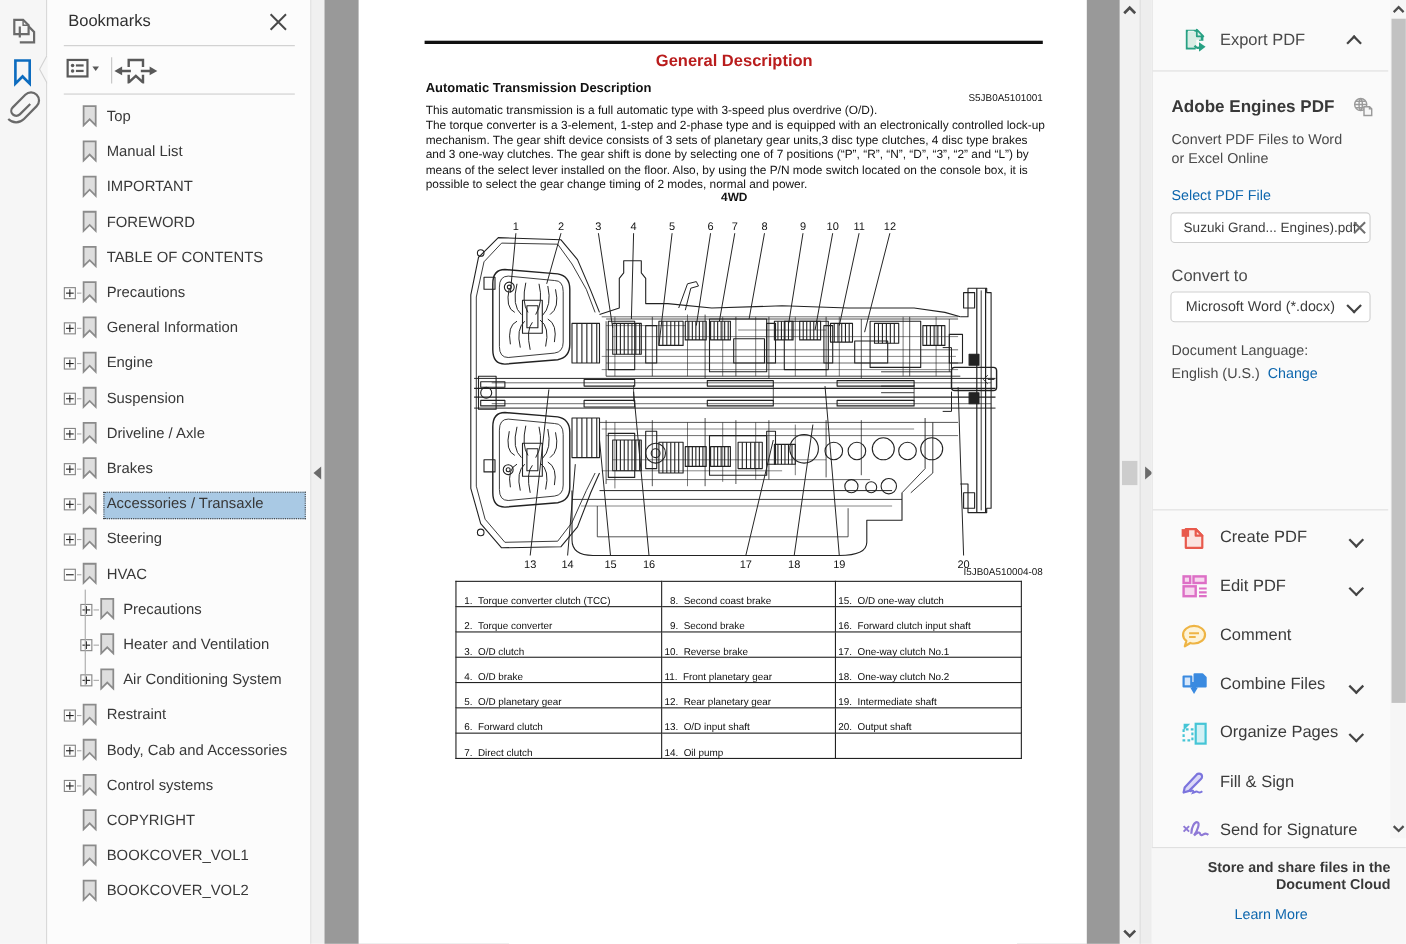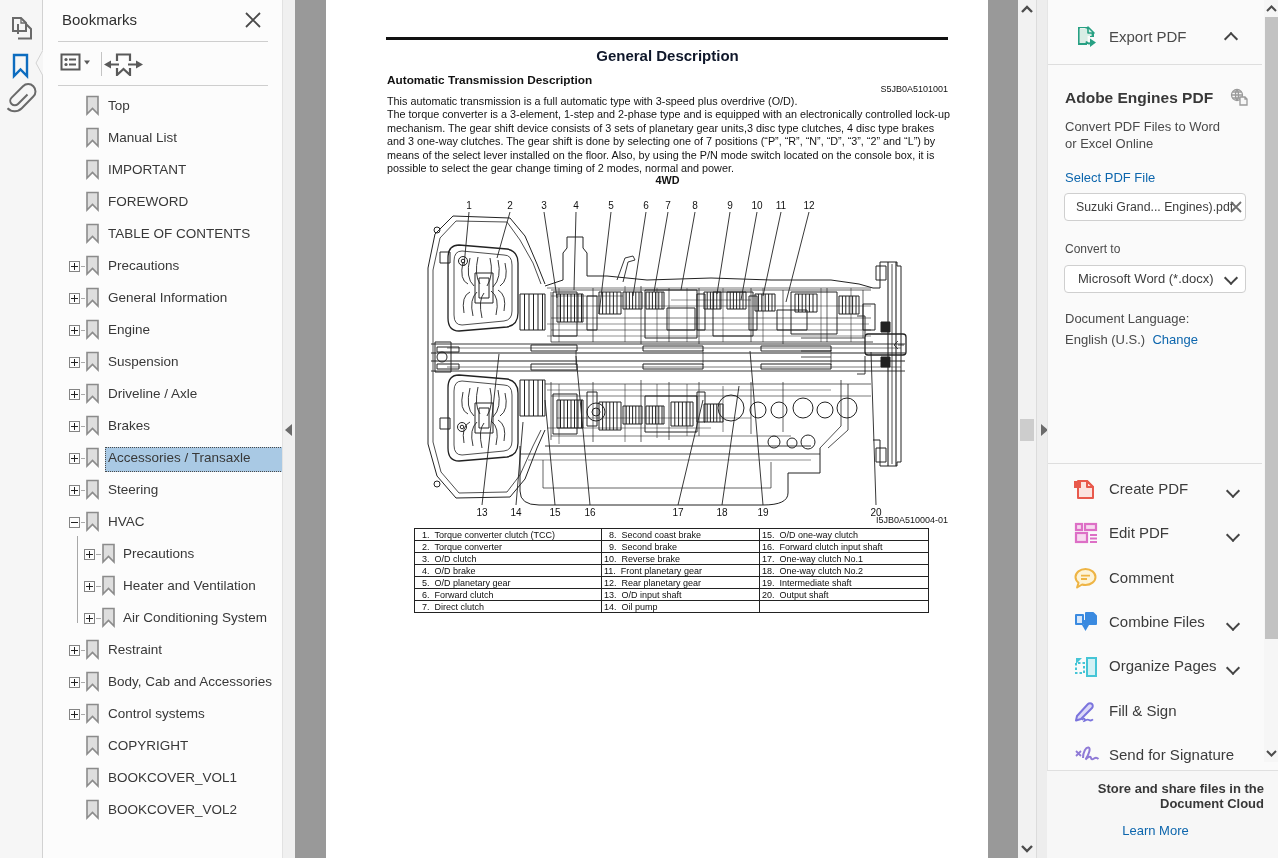--- a/index.html
+++ b/index.html
@@ -7,34 +7,34 @@
 #app { position:absolute; top:0; left:0; width:1278px; height:858px; }
 .abs { position:absolute; }
 
 
 #iconstrip { left:0; top:0; width:43px; height:858px; background:#f6f6f6; border-right:1px solid #d2d2d2; }
 
 
 #bmpanel { left:43px; top:0; width:239px; height:858px; background:#fcfcfc; }
 #bmtitle { left:62px; top:11px; font-size:15px; color:#2f2f2f; }
 .sep { background:#cecece; height:1px; }
-.bmrow { position:absolute; height:32px; left:13px; width:239px;text-decoration:underline; }
+.bmrow { position:absolute; height:32px; left:2px; width:239px;text-decoration:underline; }
 .bmrow .lbl { position:absolute; top:8px; font-size:13.5px; color:#383838; white-space:nowrap; }
 .expbox { position:absolute; width:11px; height:11px; border:1px solid #848484; background:#fdfdfd; top:11px; }
 .expbox:before { content:""; position:absolute; left:1px; right:1px; top:4px; height:1px; background:#222; }
 .expbox.plus:after { content:""; position:absolute; top:1px; bottom:1px; left:4px; width:1px; background:#222; }
 .hstub { position:absolute; height:1px; background:#a8a8a8; top:16px; }
 
 
 #lcollapse { left:282px; top:0; width:13px; height:858px; background:#f0f0f0; border-left:1px solid #e2e2e2;}
 
 
 #docarea { left:295px; top:0; width:723px; height:858px; background:#999999; }
 #page { position:absolute; left:31px; top:0; width:662px; height:858px; background:#ffffff; color:#1b1b1b; }
-#page table td { border:1px solid #222; padding:0 0 0 2px; white-space:nowrap; overflow:hidden; }
+#page table td { border:1px solid #222; padding:12px 0 0 2px; white-space:nowrap; overflow:hidden; }
 #docscroll { left:1018px; top:0; width:18px; height:858px; background:#f2f2f2; }
 #rcollapse { left:1036px; top:0; width:11px; height:858px; background:#ededed; border-left:1px solid #dcdcdc; }
 
 
 #tools { left:1047px; top:0; width:217px; height:858px; background:#fafafa; border-left:1px solid #e5e5e5; }
 #rscroll { left:1264px; top:0; width:14px; height:762px; background:#f6f6f6; }
 #rthumb { left:1265px; top:17px; width:13px; height:622px; background:#c2c2c2; }
 #footer { left:1047px; top:770px; width:231px; height:88px; background:#f7f7f7; border-top:1px solid #e0e0e0; }
 
 .toolrow { position:absolute; left:1047px; width:217px; height:45px; }
@@ -271,21 +271,21 @@
     </div>
 
   <div id="lcollapse" class="abs"></div>
   <svg class="abs" style="left:283px;top:423px" width="12" height="14">
     <path d="M9 1 L2 7 L9 13 z" fill="#6b6b6b"></path>
   </svg>
 
   <div id="docarea" class="abs">
     <div id="page">
       <div class="abs" style="top:37px;left:60px;width:562px;height:3px;background:#111"></div>
-      <div class="abs" style="top:47px;left:61px;width:561px;text-align:center;font-size:15px;font-weight:bold;color:#0f172a">General Description</div>
+      <div class="abs" style="top:47px;left:61px;width:561px;text-align:center;font-size:15px;font-weight:bold;color:#b91c1c">General Description</div>
       <div class="abs" style="top:73px;left:61px;font-size:11.8px;font-weight:bold;color:#111">Automatic Transmission Description</div>
       <div class="abs" style="top:84px;left:61px;width:561px;text-align:right;font-size:9px;color:#111">S5JB0A5101001</div>
       <div class="abs" style="top:95px;left:61px;font-size:10.8px;color:#131313;line-height:13.4px;white-space:nowrap">
         This automatic transmission is a full automatic type with 3-speed plus overdrive (O/D).<br>
         The torque converter is a 3-element, 1-step and 2-phase type and is equipped with an electronically controlled lock-up<br>
         mechanism. The gear shift device consists of 3 sets of planetary gear units,3 disc type clutches, 4 disc type brakes<br>
         and 3 one-way clutches. The gear shift is done by selecting one of 7 positions (“P”, “R”, “N”, “D”, “3”, “2” and “L”) by<br>
         means of the select lever installed on the floor. Also, by using the P/N mode switch located on the console box, it is<br>
         possible to select the gear change timing of 2 modes, normal and power.
       </div>
@@ -541,21 +541,21 @@
             <line x1="485" y1="66" x2="485" y2="270" stroke-width="1.1"></line>
             <rect x="465" y="70" width="10" height="14"></rect>
             <rect x="465" y="252" width="10" height="14"></rect>
             <rect x="454" y="138" width="41" height="21" rx="3" stroke-width="1.3"></rect>
             <path d="M390,142 L454,142 M390,155 L420,155 M390,161 L420,161" stroke-width="0.8"></path>
             <path d="M487,145 L483,149 L487,153 M487,149 L493,149" stroke-width="0.8"></path>
             <rect x="470" y="126" width="9" height="10" fill="#222"></rect>
             <rect x="470" y="161" width="9" height="10" fill="#222"></rect>
             <path d="M446,120 L454,120 L454,139 M454,160 L454,178 L446,178" stroke-width="0.9"></path>
           </svg></div>
-      <div class="abs" style="top:515px;left:61px;width:561px;text-align:right;font-size:9px;color:#131313">I5JB0A510004-01</div>
+      <div class="abs" style="top:515px;left:61px;width:561px;text-align:right;font-size:9px;color:#131313">I5JB0A510004-08</div>
       <table style="position:absolute;left:88px;top:528px;width:514px;border-collapse:collapse;font-size:9px;color:#0e0e0e;table-layout:fixed">
         <colgroup>
             <col style="width:187px">
             <col style="width:158px">
             <col style="width:169px">
           </colgroup>
         <tbody>
             <tr style="height:12px">
               <td>&nbsp;&nbsp;1.&nbsp;&nbsp;Torque converter clutch (TCC)</td>
               <td>&nbsp;&nbsp;8.&nbsp;&nbsp;Second coast brake</td>
@@ -632,21 +632,21 @@
       <path d="M16 10 v2 h2"></path>
     </g>
   </svg>
   <div class="abs" style="left:1065px;top:118px;font-size:13px;color:#4a4a4a;line-height:17px">Convert PDF Files to Word<br>or Excel Online</div>
   <div class="abs bluelink" style="left:1065px;top:170px;font-size:13px">Select PDF File</div>
   <div class="abs" style="left:1064px;top:193px;width:182px;height:28px;background:#fff;border:1px solid #cfcfcf;border-radius:4px"></div>
   <div class="abs" style="left:1076px;top:200px;font-size:12.3px;color:#3d3d3d;white-space:nowrap">Suzuki Grand... Engines).pdf</div>
   <svg class="abs" style="left:1228px;top:199px" width="16" height="16">
     <path d="M3 3 L13 13 M13 3 L3 13" stroke="#6f6f6f" stroke-width="1.8"></path>
   </svg>
-  <div class="abs" style="left:1065px;top:242px;font-size:12px;color:#4a4a4a">Convert to</div>
+  <div class="abs" style="left:1065px;top:242px;font-size:15px;color:#4a4a4a">Convert to</div>
   <div class="abs" style="left:1064px;top:265px;width:182px;height:28px;background:#fff;border:1px solid #cfcfcf;border-radius:4px"></div>
   <div class="abs" style="left:1078px;top:271px;font-size:13px;color:#3d3d3d">Microsoft Word (*.docx)</div>
   <div class="chev abs" style="left:1226px;top:271px"></div>
   <div class="abs" style="left:1065px;top:311px;font-size:13px;color:#4a4a4a">Document Language:</div>
   <div class="abs" style="left:1065px;top:332px;font-size:13px;color:#4a4a4a">English (U.S.)&nbsp; <span class="bluelink">Change</span></div>
 
   <div class="abs sep" style="left:1048px;top:463px;width:214px;background:#dedede"></div>
 
   <div class="toolrow abs" style="top:467px">
     <svg class="ticon" width="23" height="23" viewBox="0 0 23 23">

